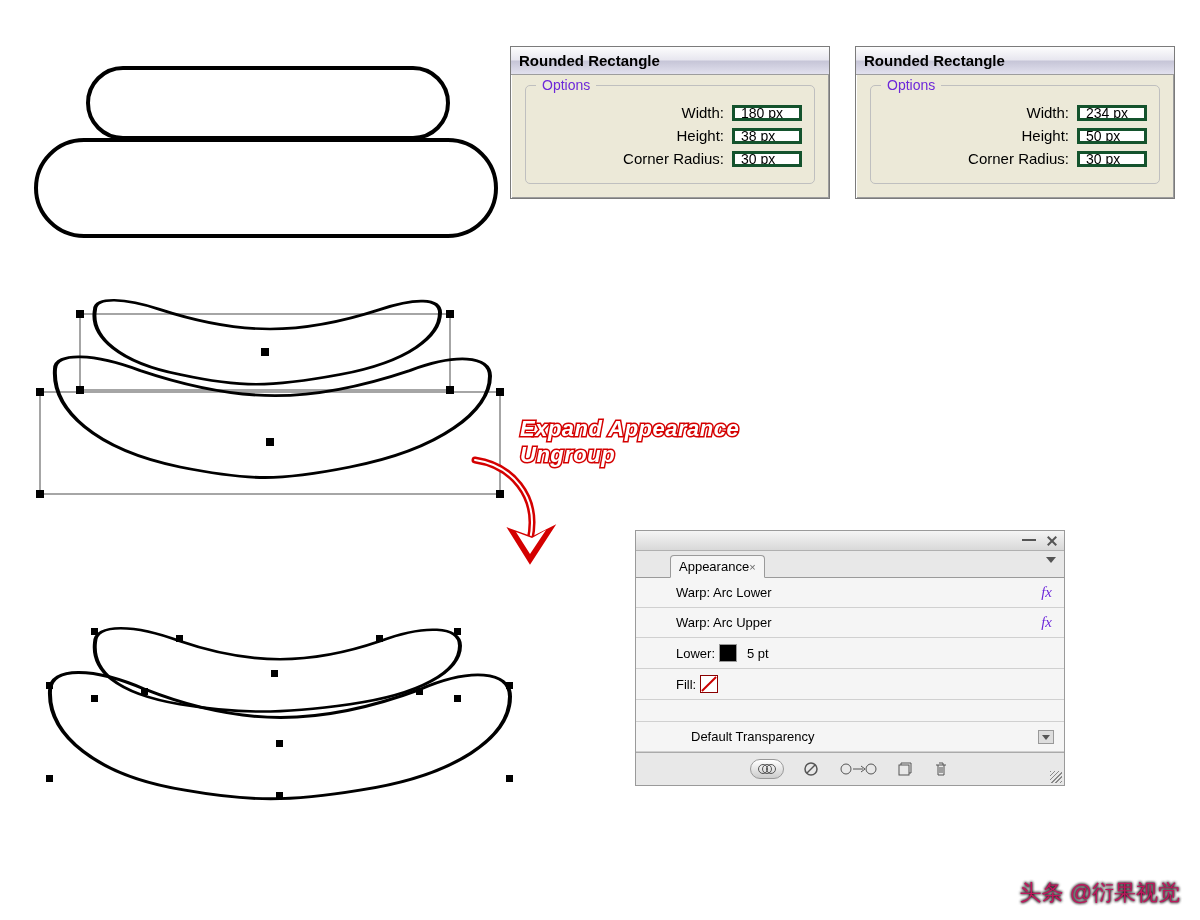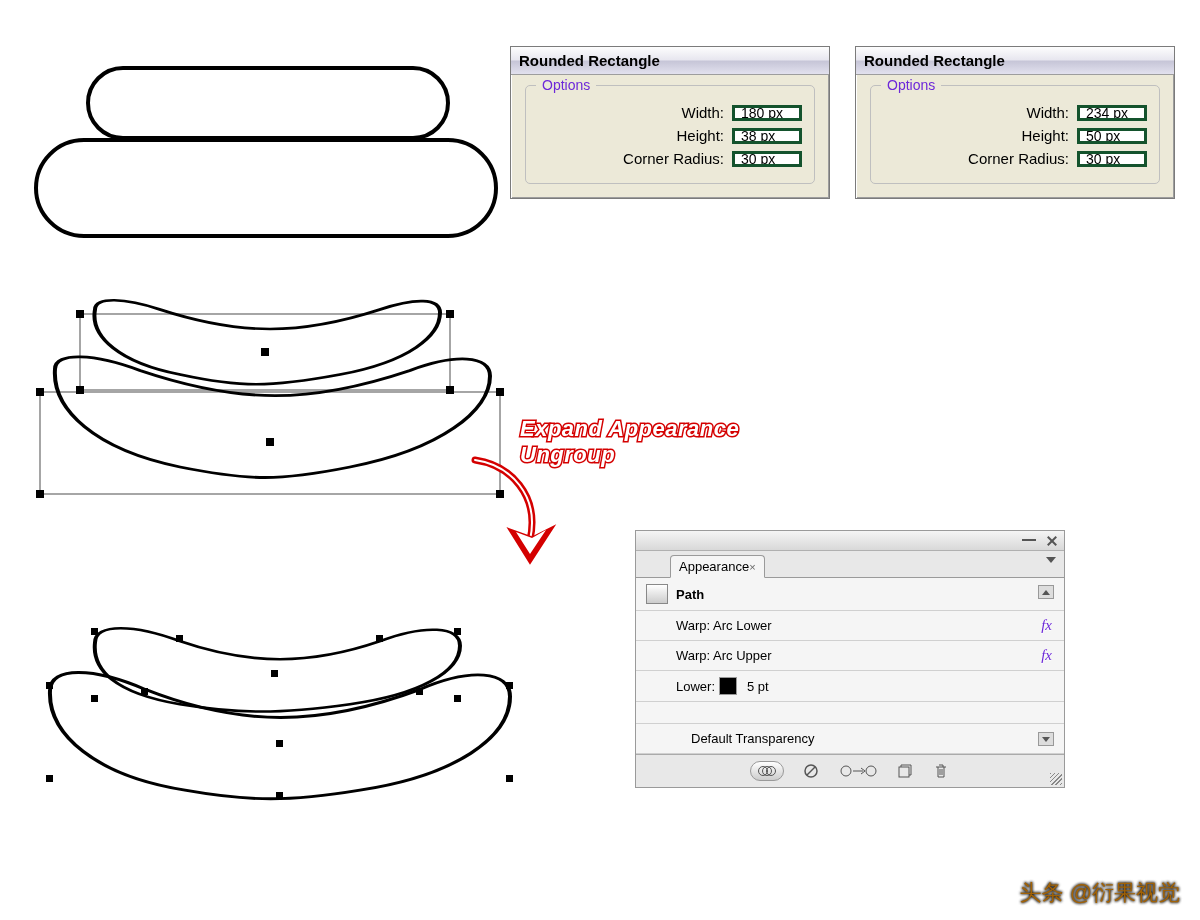--- a/index.html
+++ b/index.html
@@ -167,21 +167,21 @@
 .foot-icon { width:18px; height:18px; display:flex; align-items:center; justify-content:center; color:#555; }
 .resize-grip {
   position:absolute; right:2px; bottom:2px;
   width:12px; height:12px;
   background: repeating-linear-gradient(135deg,#888 0 1px,transparent 1px 3px);
 }
 
 .watermark {
   position: absolute;
   right: 20px; bottom: 12px;
-  font-size: 22px; color: #a16207;
+  font-size: 22px; color: #be185d;
   text-shadow: 0 0 3px #000, 0 0 3px #000;
   font-family: "Microsoft YaHei", sans-serif;
 }
 </style>
 </head>
 <body>
 
 <svg class="canvas" width="1200" height="920">
 
   <rect x="88" y="68" width="360" height="70" rx="35" ry="35" fill="none" stroke="#000" stroke-width="4"></rect>
@@ -291,37 +291,36 @@
     <div class="tb-close"></div>
   </div>
   <div class="panel-tabs">
     <div class="tab">
       <span>Appearance</span>
       <span class="tab-close">×</span>
     </div>
     <div class="menu-arrow"></div>
   </div>
   <div class="panel-list">
-    <div class="list-row header">
-      <div class="swatch-icon"></div>
-      <span>Path</span>
-      <div class="scroll-btn scroll-up" style="top:7px;"></div>
-    </div>
     <div class="list-row indent">
       <span>Warp: Arc Lower</span>
       <span class="fx-icon">fx</span>
     </div>
     <div class="list-row indent">
       <span>Warp: Arc Upper</span>
       <span class="fx-icon">fx</span>
     </div>
     <div class="list-row indent">
       <span>Lower:</span>
       <div class="stroke-swatch"></div>
       <span>5 pt</span>
+    </div>
+    <div class="list-row indent">
+      <span>Fill:</span>
+      <div class="fill-swatch"></div>
     </div>
     <div style="height:22px; border-bottom:1px solid #d0d0d0;"></div>
     <div class="list-row indent2">
       <span>Default Transparency</span>
       <div class="scroll-btn scroll-down" style="bottom:7px;"></div>
     </div>
   </div>
   <div class="panel-footer">
     <div class="foot-btn">
       <svg width="20" height="12" viewBox="0 0 20 12">

